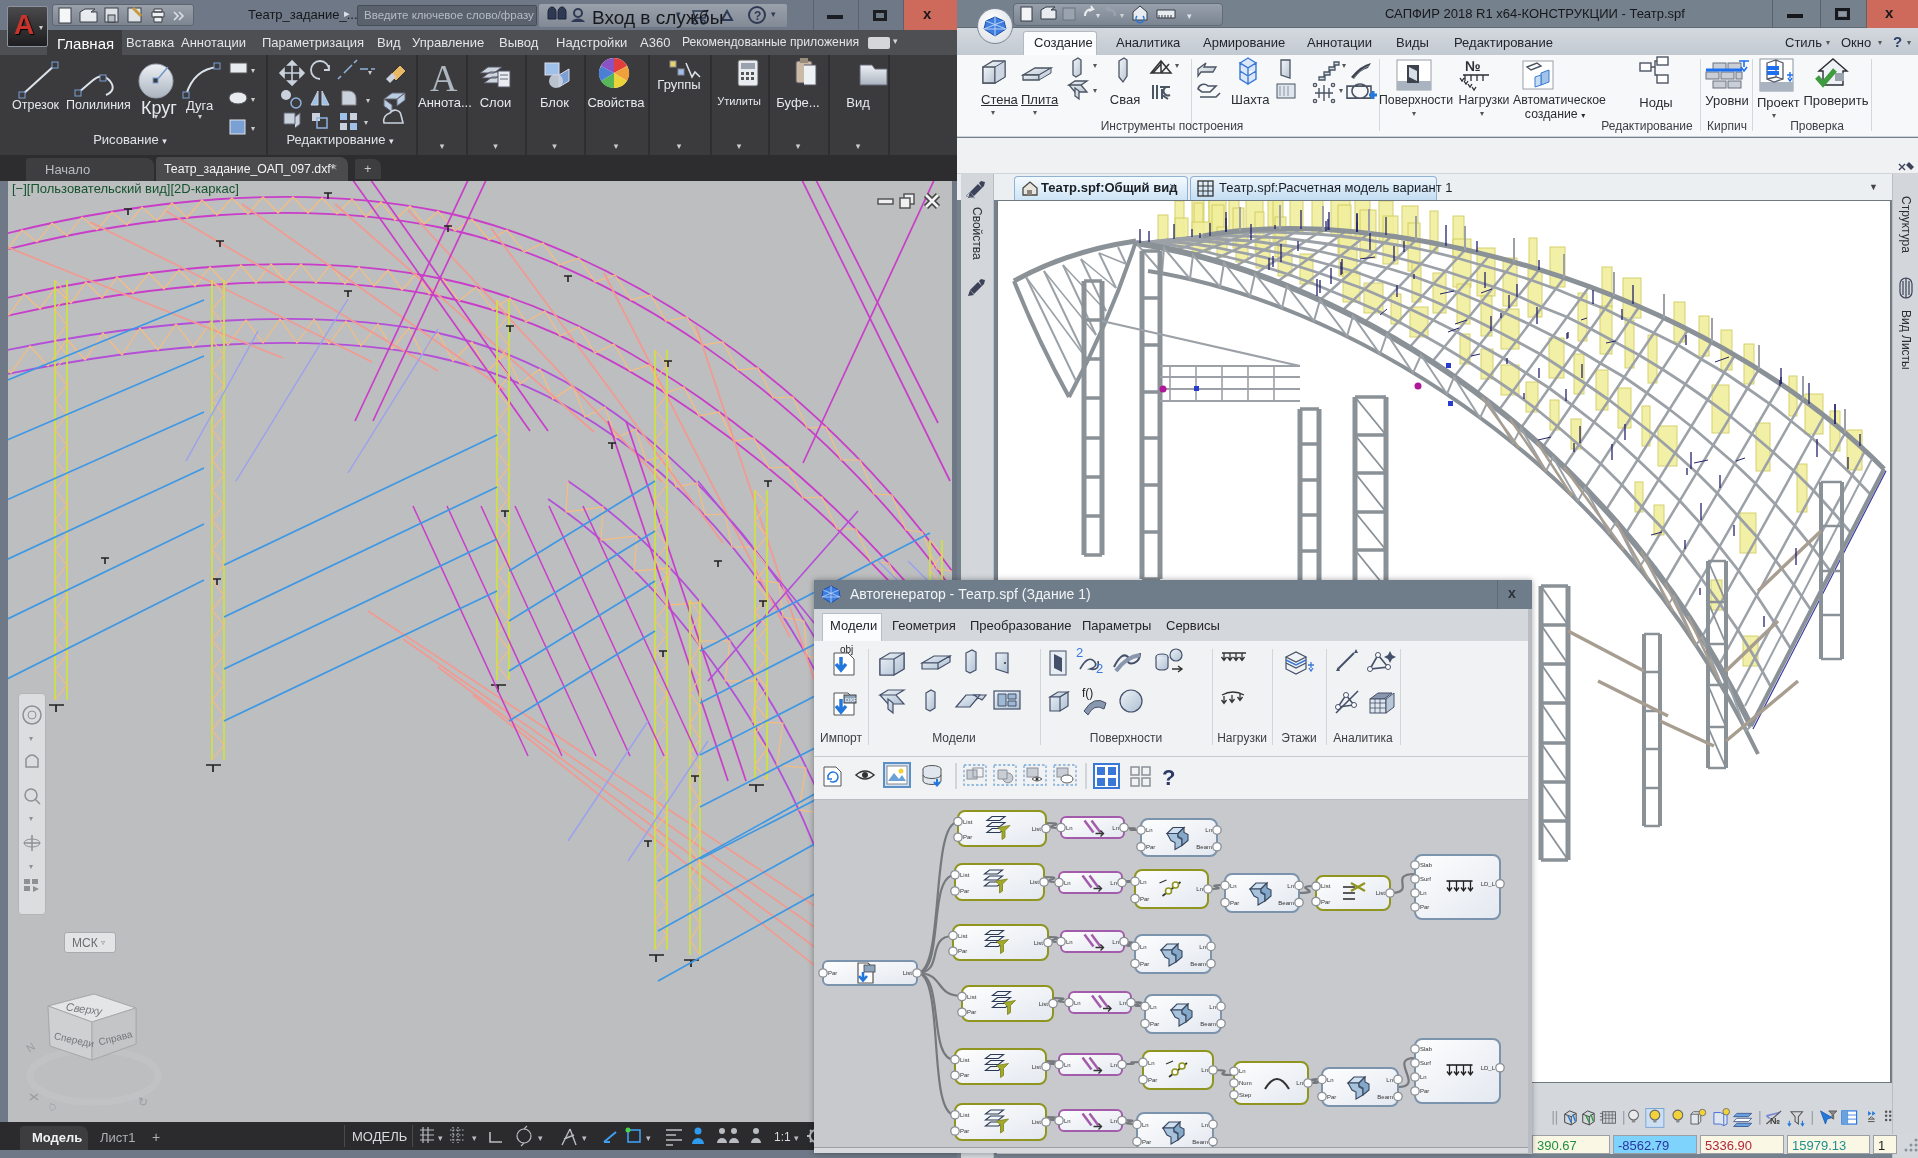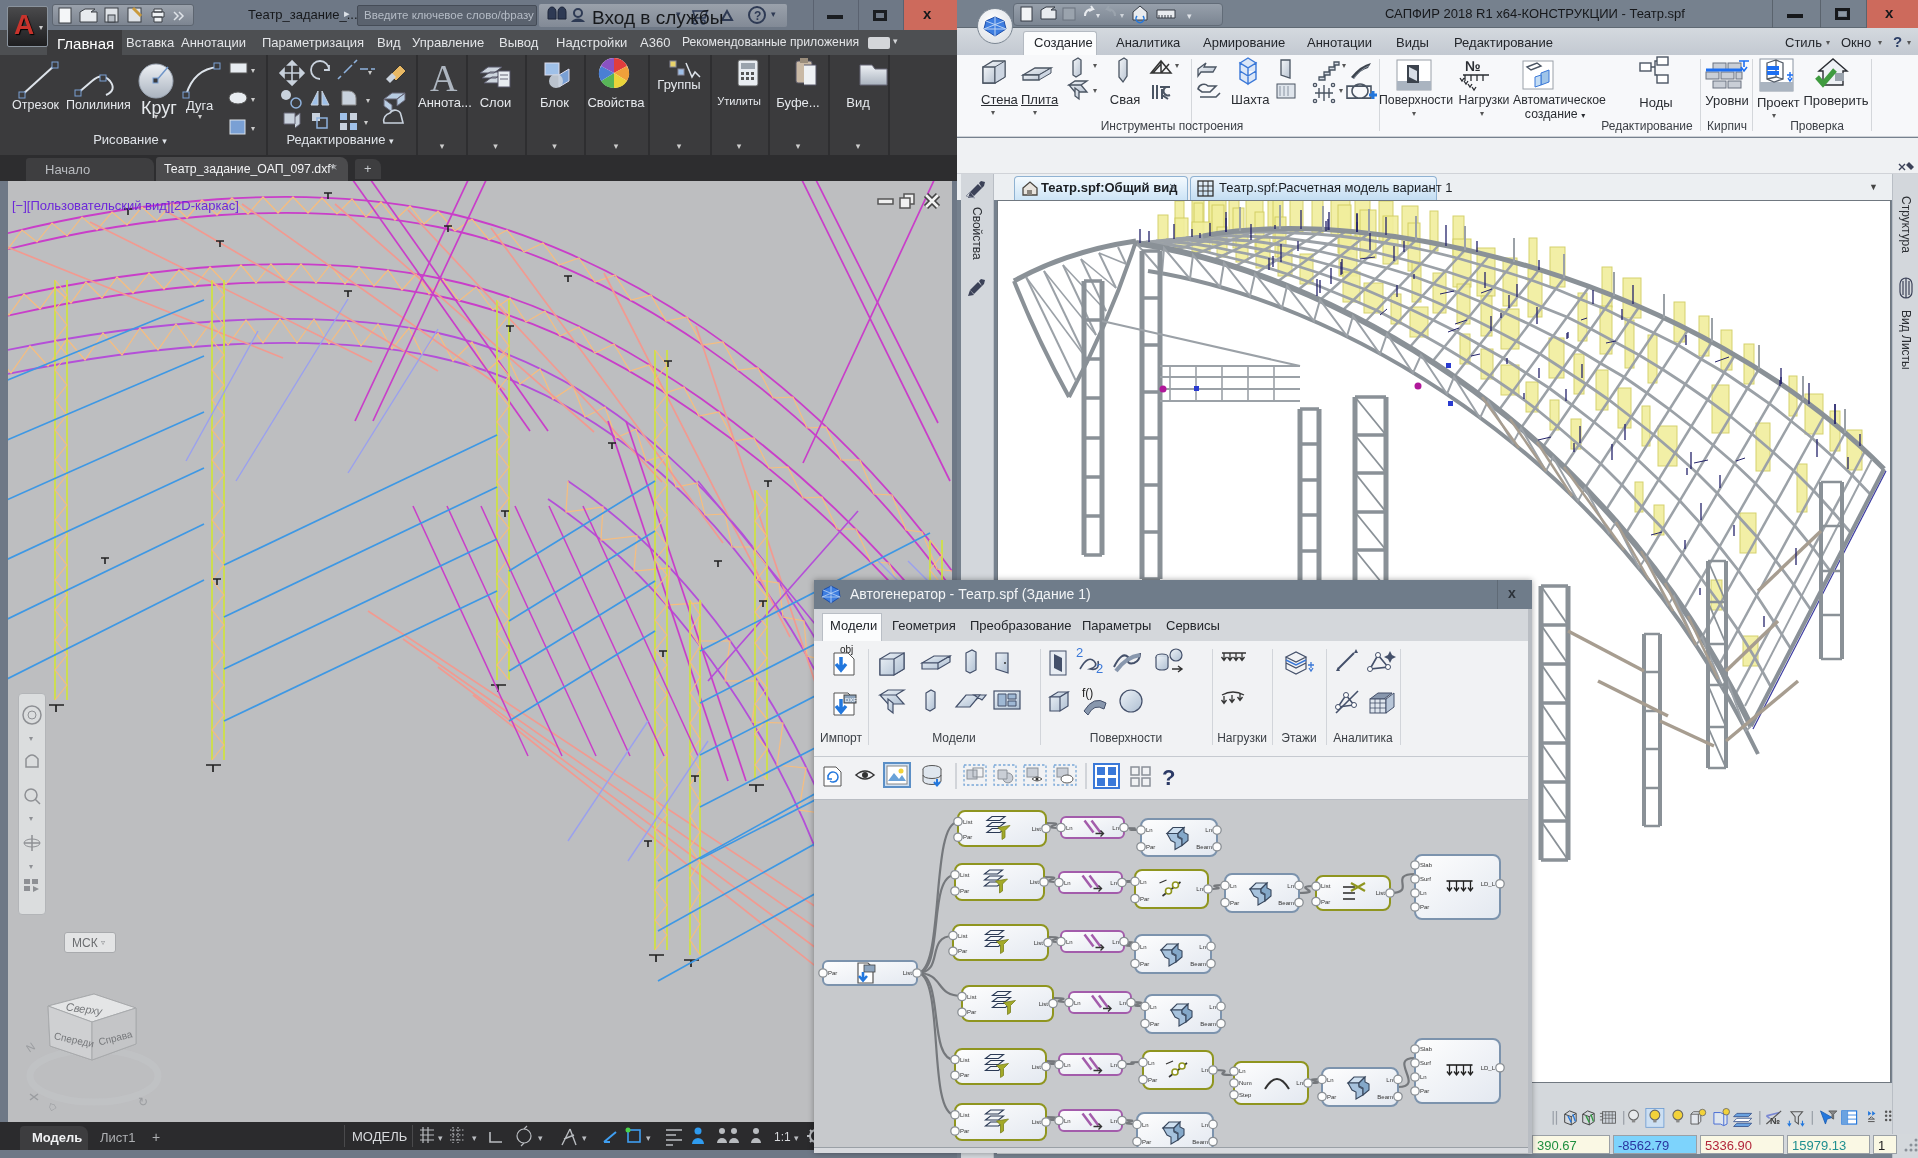--- a/index.html
+++ b/index.html
@@ -309,21 +309,21 @@
 <path d="M498,145 l8,0 m-4,0 l0,6" stroke="#222" stroke-width="1.6" fill="none"></path>
 <path d="M756,300 l8,0 m-4,0 l0,6" stroke="#222" stroke-width="1.6" fill="none"></path>
 <path d="M866,480 l8,0 m-4,0 l0,6" stroke="#222" stroke-width="1.6" fill="none"></path>
 <path d="M116,28 l8,0 m-4,0 l0,6" stroke="#222" stroke-width="1.6" fill="none"></path>
 <path d="M316,12 l8,0 m-4,0 l0,6" stroke="#222" stroke-width="1.6" fill="none"></path>
 <path d="M600,262 l8,0 m-4,0 l0,6" stroke="#222" stroke-width="1.6" fill="none"></path>
 <path d="M706,380 l8,0 m-4,0 l0,6" stroke="#222" stroke-width="1.6" fill="none"></path>
 <path d="M816,560 l8,0 m-4,0 l0,6" stroke="#222" stroke-width="1.6" fill="none"></path>
 <path d="M636,660 l8,0 m-4,0 l0,6" stroke="#222" stroke-width="1.6" fill="none"></path>
       </svg>
-<span class="txt" style="left:4px;top:17px;font-size:13px;color:#6d28d9">[−][Пользовательский вид][2D-каркас]</span>
+<span class="txt" style="left:4px;top:0;font-size:13px;color:#14532d">[−][Пользовательский вид][2D-каркас]</span>
 <svg width="80" height="22" style="left:862px;top:10px">
         <rect x="8" y="8" width="15" height="5" fill="#f0f0f0" stroke="#555" stroke-width="1.5"></rect>
         <rect x="34" y="3" width="10" height="10" fill="#f0f0f0" stroke="#555" stroke-width="1.5"></rect>
         <rect x="30" y="7" width="10" height="10" fill="#f0f0f0" stroke="#555" stroke-width="1.5"></rect>
         <path d="M56,4 L68,16 M68,4 L56,16" stroke="#444" stroke-width="6"></path>
         <path d="M56,4 L68,16 M68,4 L56,16" stroke="#f2f2f2" stroke-width="2.6"></path>
       </svg>
 <div class="abs" style="left:10px;top:512px;width:28px;height:222px;background:rgba(244,245,246,0.55);border:1px solid #b3b5b8;border-radius:4px"></div>
 <svg width="40" height="230" style="left:10px;top:512px">
         <circle cx="14" cy="22" r="9" fill="none" stroke="#8e9094" stroke-width="1.5"></circle>

